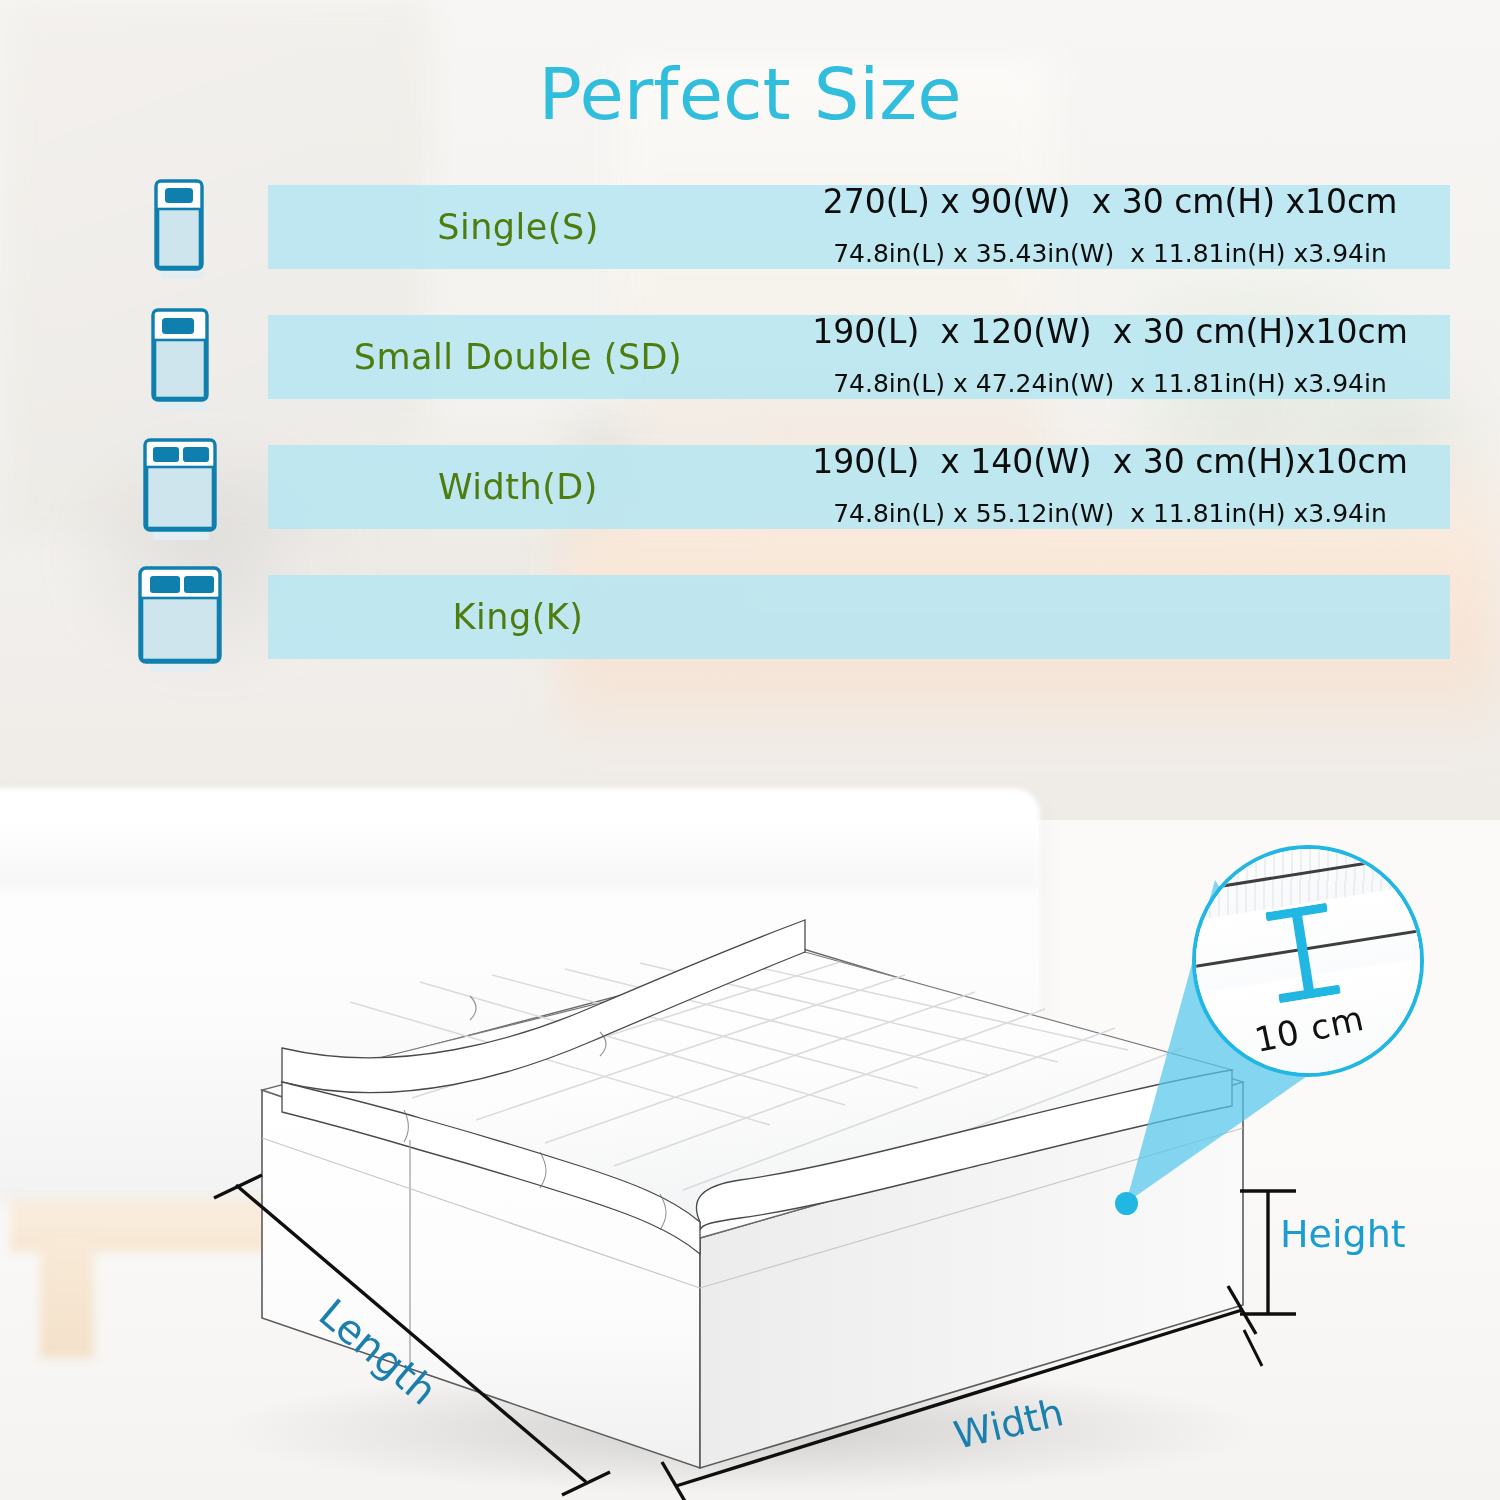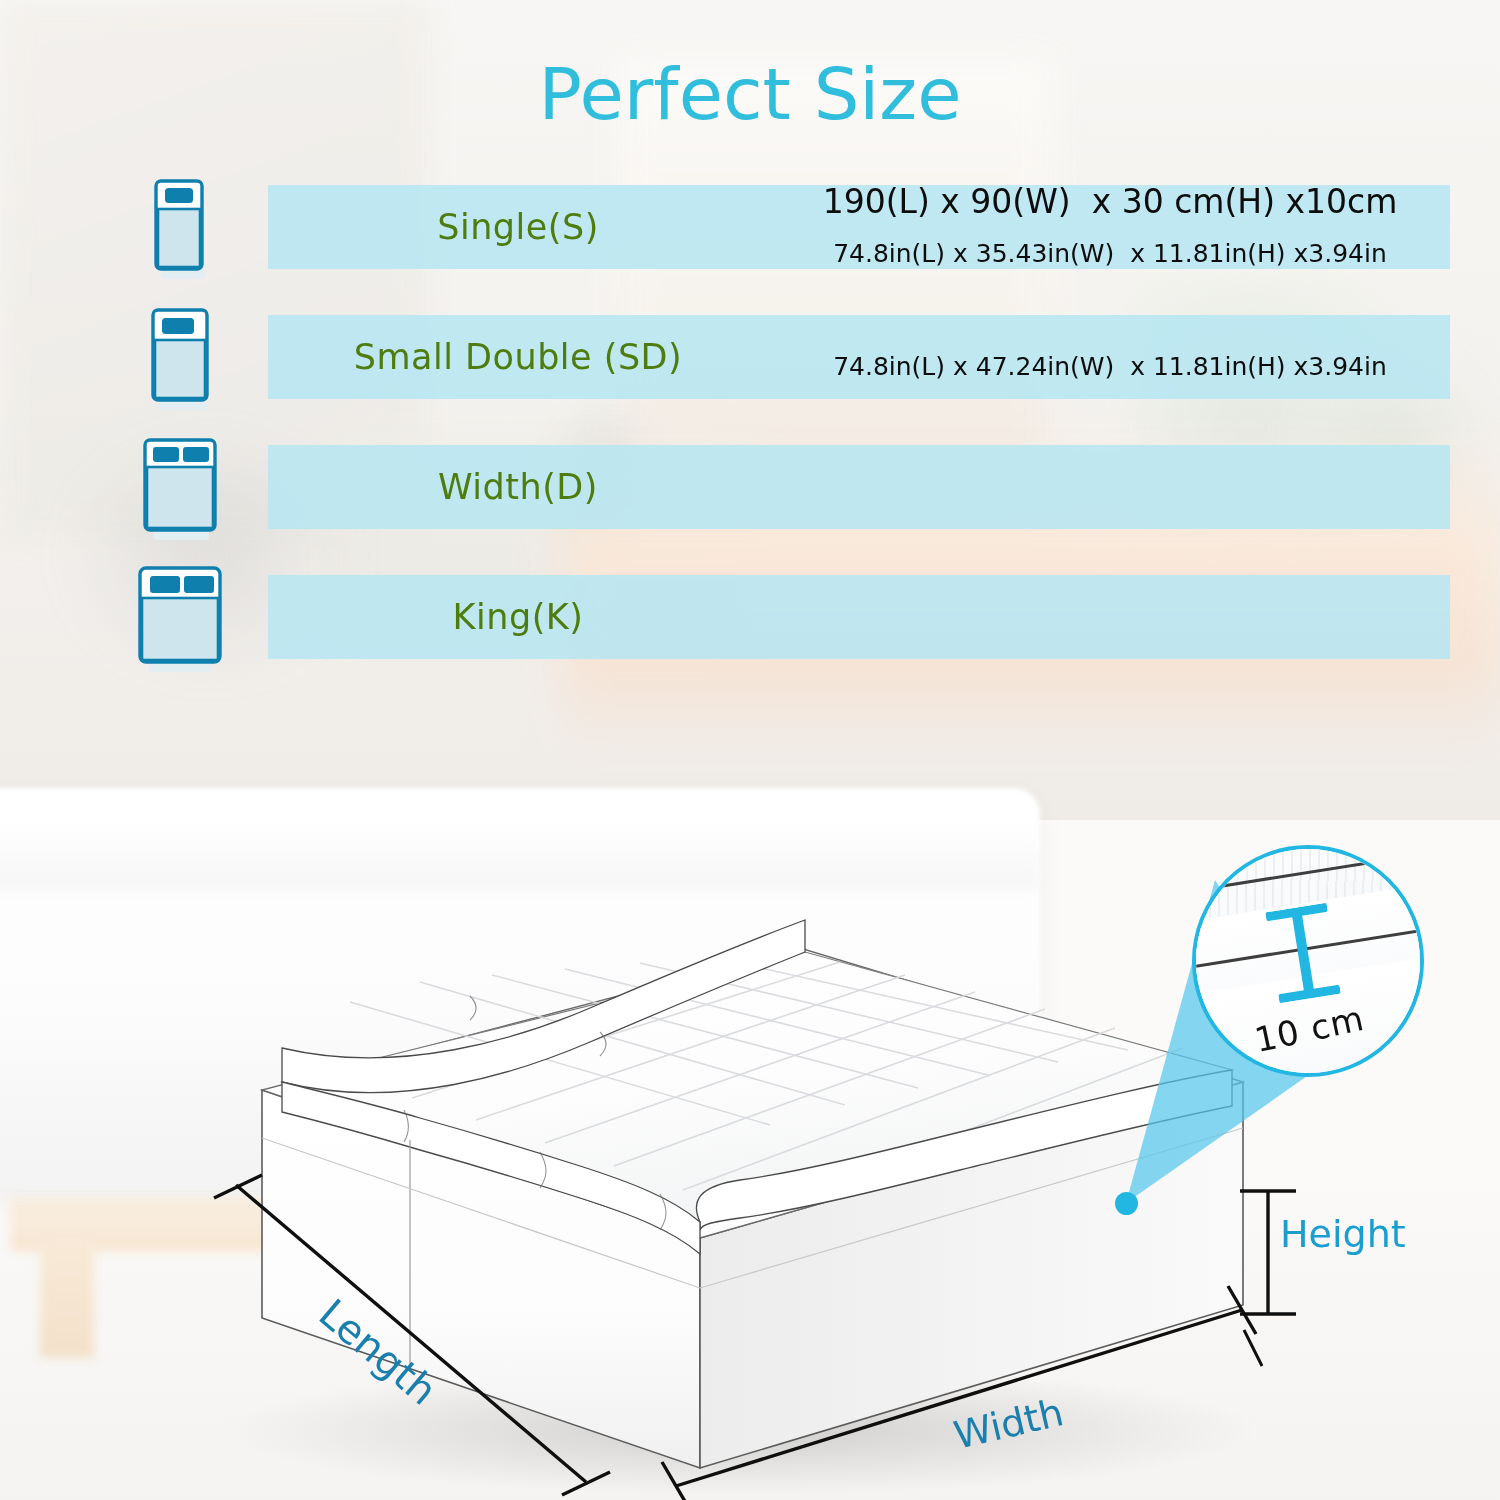--- a/index.html
+++ b/index.html
@@ -452,53 +452,58 @@
     <div class="bed-icon">
       <svg width="72" height="104" viewBox="0 0 72 104">
         <rect x="18" y="92" width="44" height="9" rx="4" fill="#e3eef3"></rect>
         <rect x="13" y="3" width="46" height="88" rx="5" fill="#ffffff" stroke="#0f7fae" stroke-width="3.4"></rect>
         <rect x="15" y="31" width="42" height="58" fill="#cfe5ee" stroke="#0f7fae" stroke-width="2.6"></rect>
         <rect x="22" y="10" width="28" height="15" rx="3.5" fill="#0f7fae"></rect>
       </svg>
     </div>
     <div class="size-name">Single(S)</div>
     <div class="size-dims">
-      <div class="dim-cm">190(L) x 90(W)  x 30 cm(H) x10cm</div>
+      <div class="dim-cm">270(L) x 90(W)  x 30 cm(H) x10cm</div>
       <div class="dim-in">74.8in(L) x 35.43in(W)  x 11.81in(H) x3.94in</div>
     </div>
   </div>
 
   <div class="size-row">
     <div class="row-bar"></div>
     <div class="bed-icon">
       <svg width="80" height="106" viewBox="0 0 80 106">
         <rect x="20" y="94" width="48" height="9" rx="4" fill="#e3eef3"></rect>
         <rect x="14" y="3" width="54" height="90" rx="5" fill="#ffffff" stroke="#0f7fae" stroke-width="3.4"></rect>
         <rect x="16" y="33" width="50" height="58" fill="#cfe5ee" stroke="#0f7fae" stroke-width="2.6"></rect>
         <rect x="23" y="11" width="32" height="16" rx="3.5" fill="#0f7fae"></rect>
       </svg>
     </div>
     <div class="size-name">Small Double (SD)</div>
     <div class="size-dims">
+      <div class="dim-cm">190(L)  x 120(W)  x 30 cm(H)x10cm</div>
       <div class="dim-in">74.8in(L) x 47.24in(W)  x 11.81in(H) x3.94in</div>
     </div>
   </div>
 
   <div class="size-row">
     <div class="row-bar"></div>
     <div class="bed-icon">
       <svg width="96" height="106" viewBox="0 0 96 106">
         <rect x="22" y="94" width="56" height="9" rx="4" fill="#e3eef3"></rect>
         <rect x="14" y="3" width="70" height="90" rx="5" fill="#ffffff" stroke="#0f7fae" stroke-width="3.4"></rect>
         <rect x="16" y="30" width="66" height="61" fill="#cfe5ee" stroke="#0f7fae" stroke-width="2.6"></rect>
         <rect x="22" y="10" width="26" height="15" rx="3" fill="#0f7fae"></rect>
         <rect x="52" y="10" width="26" height="15" rx="3" fill="#0f7fae"></rect>
       </svg>
     </div>
     <div class="size-name">Width(D)</div>
+    <div class="size-dims">
+      <div class="dim-cm">190(L)  x 140(W)  x 30 cm(H)x10cm</div>
+      <div class="dim-in">74.8in(L) x 55.12in(W)  x 11.81in(H) x3.94in</div>
+    </div>
   </div>
 
   <div class="size-row">
     <div class="row-bar"></div>
     <div class="bed-icon">
       <svg width="104" height="110" viewBox="0 0 104 110">
         <rect x="22" y="98" width="62" height="9" rx="4" fill="#e3eef3"></rect>
         <rect x="13" y="3" width="80" height="94" rx="6" fill="#ffffff" stroke="#0f7fae" stroke-width="3.4"></rect>
         <rect x="15" y="33" width="76" height="62" fill="#cfe5ee" stroke="#0f7fae" stroke-width="2.6"></rect>
         <rect x="23" y="11" width="30" height="17" rx="3" fill="#0f7fae"></rect>

